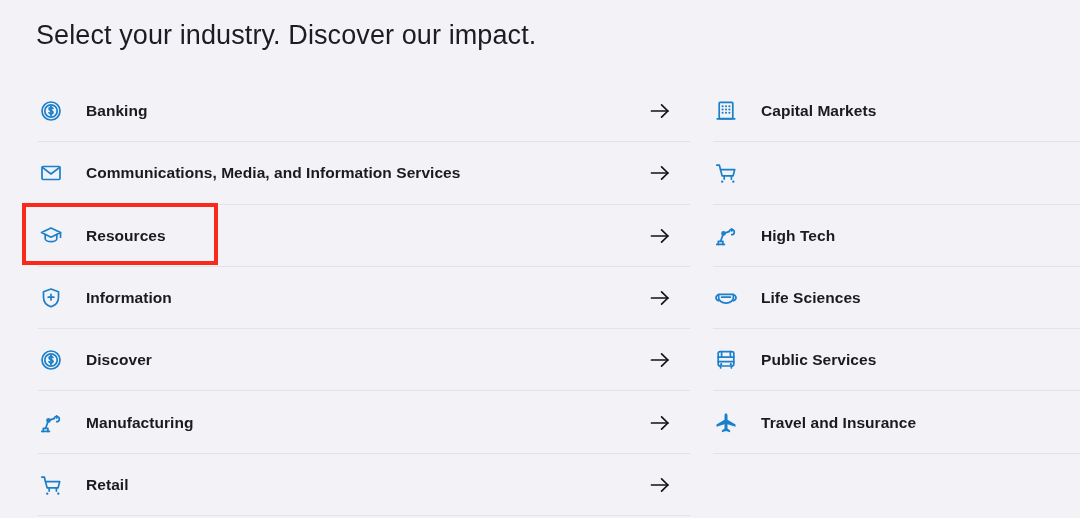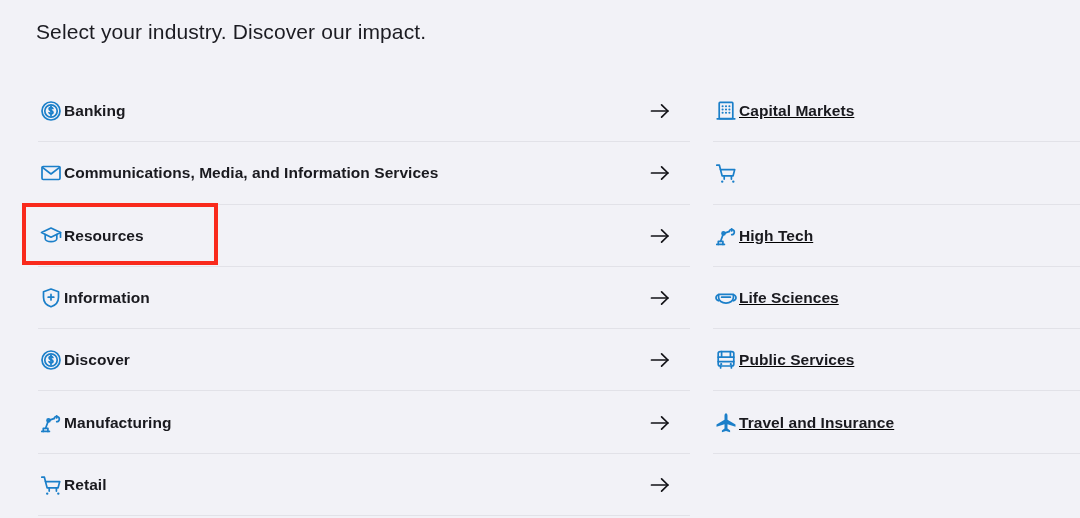--- a/index.html
+++ b/index.html
@@ -12,40 +12,40 @@
     background: #f2f2f7;
     font-family: "Liberation Sans", sans-serif;
     overflow: hidden;
     position: relative;
   }
 
   #page-title {
     position: absolute;
     left: 36px;
     top: 20px;
-    font-size: 21px;
+    font-size: 27px;
     font-weight: 400;
     color: #1c1c22;
     letter-spacing: 0.1px;
     white-space: nowrap;
   }
 
   #industry-grid {
     position: absolute;
     left: 0;
     top: 80px;
     width: 1080px;
   }
 
   .column {
     position: absolute;
     top: 0;
   }
   .column.left  { left: 22px;  width: 668px; }
-  .column.right { left: 713px; width: 367px; text-decoration: underline; }
+  .column.right { left: 713px; width: 367px; }
 
   .industry-row {
     position: relative;
     height: 62.3px;
     box-sizing: border-box;
     display: flex;
     align-items: center;
     cursor: pointer;
   }
 
@@ -85,20 +85,21 @@
     stroke-width: 1.7;
     stroke-linecap: round;
     stroke-linejoin: round;
   }
   .row-icon svg .solid {
     fill: currentColor;
     stroke: none;
   }
 
   .row-label {
+    margin-left: 22px;
     font-size: 15.5px;
     font-weight: 700;
     color: #1a1a1f;
     letter-spacing: 0.05px;
     white-space: nowrap;
   }
 
   .row-arrow {
     position: absolute;
     right: 18px;

